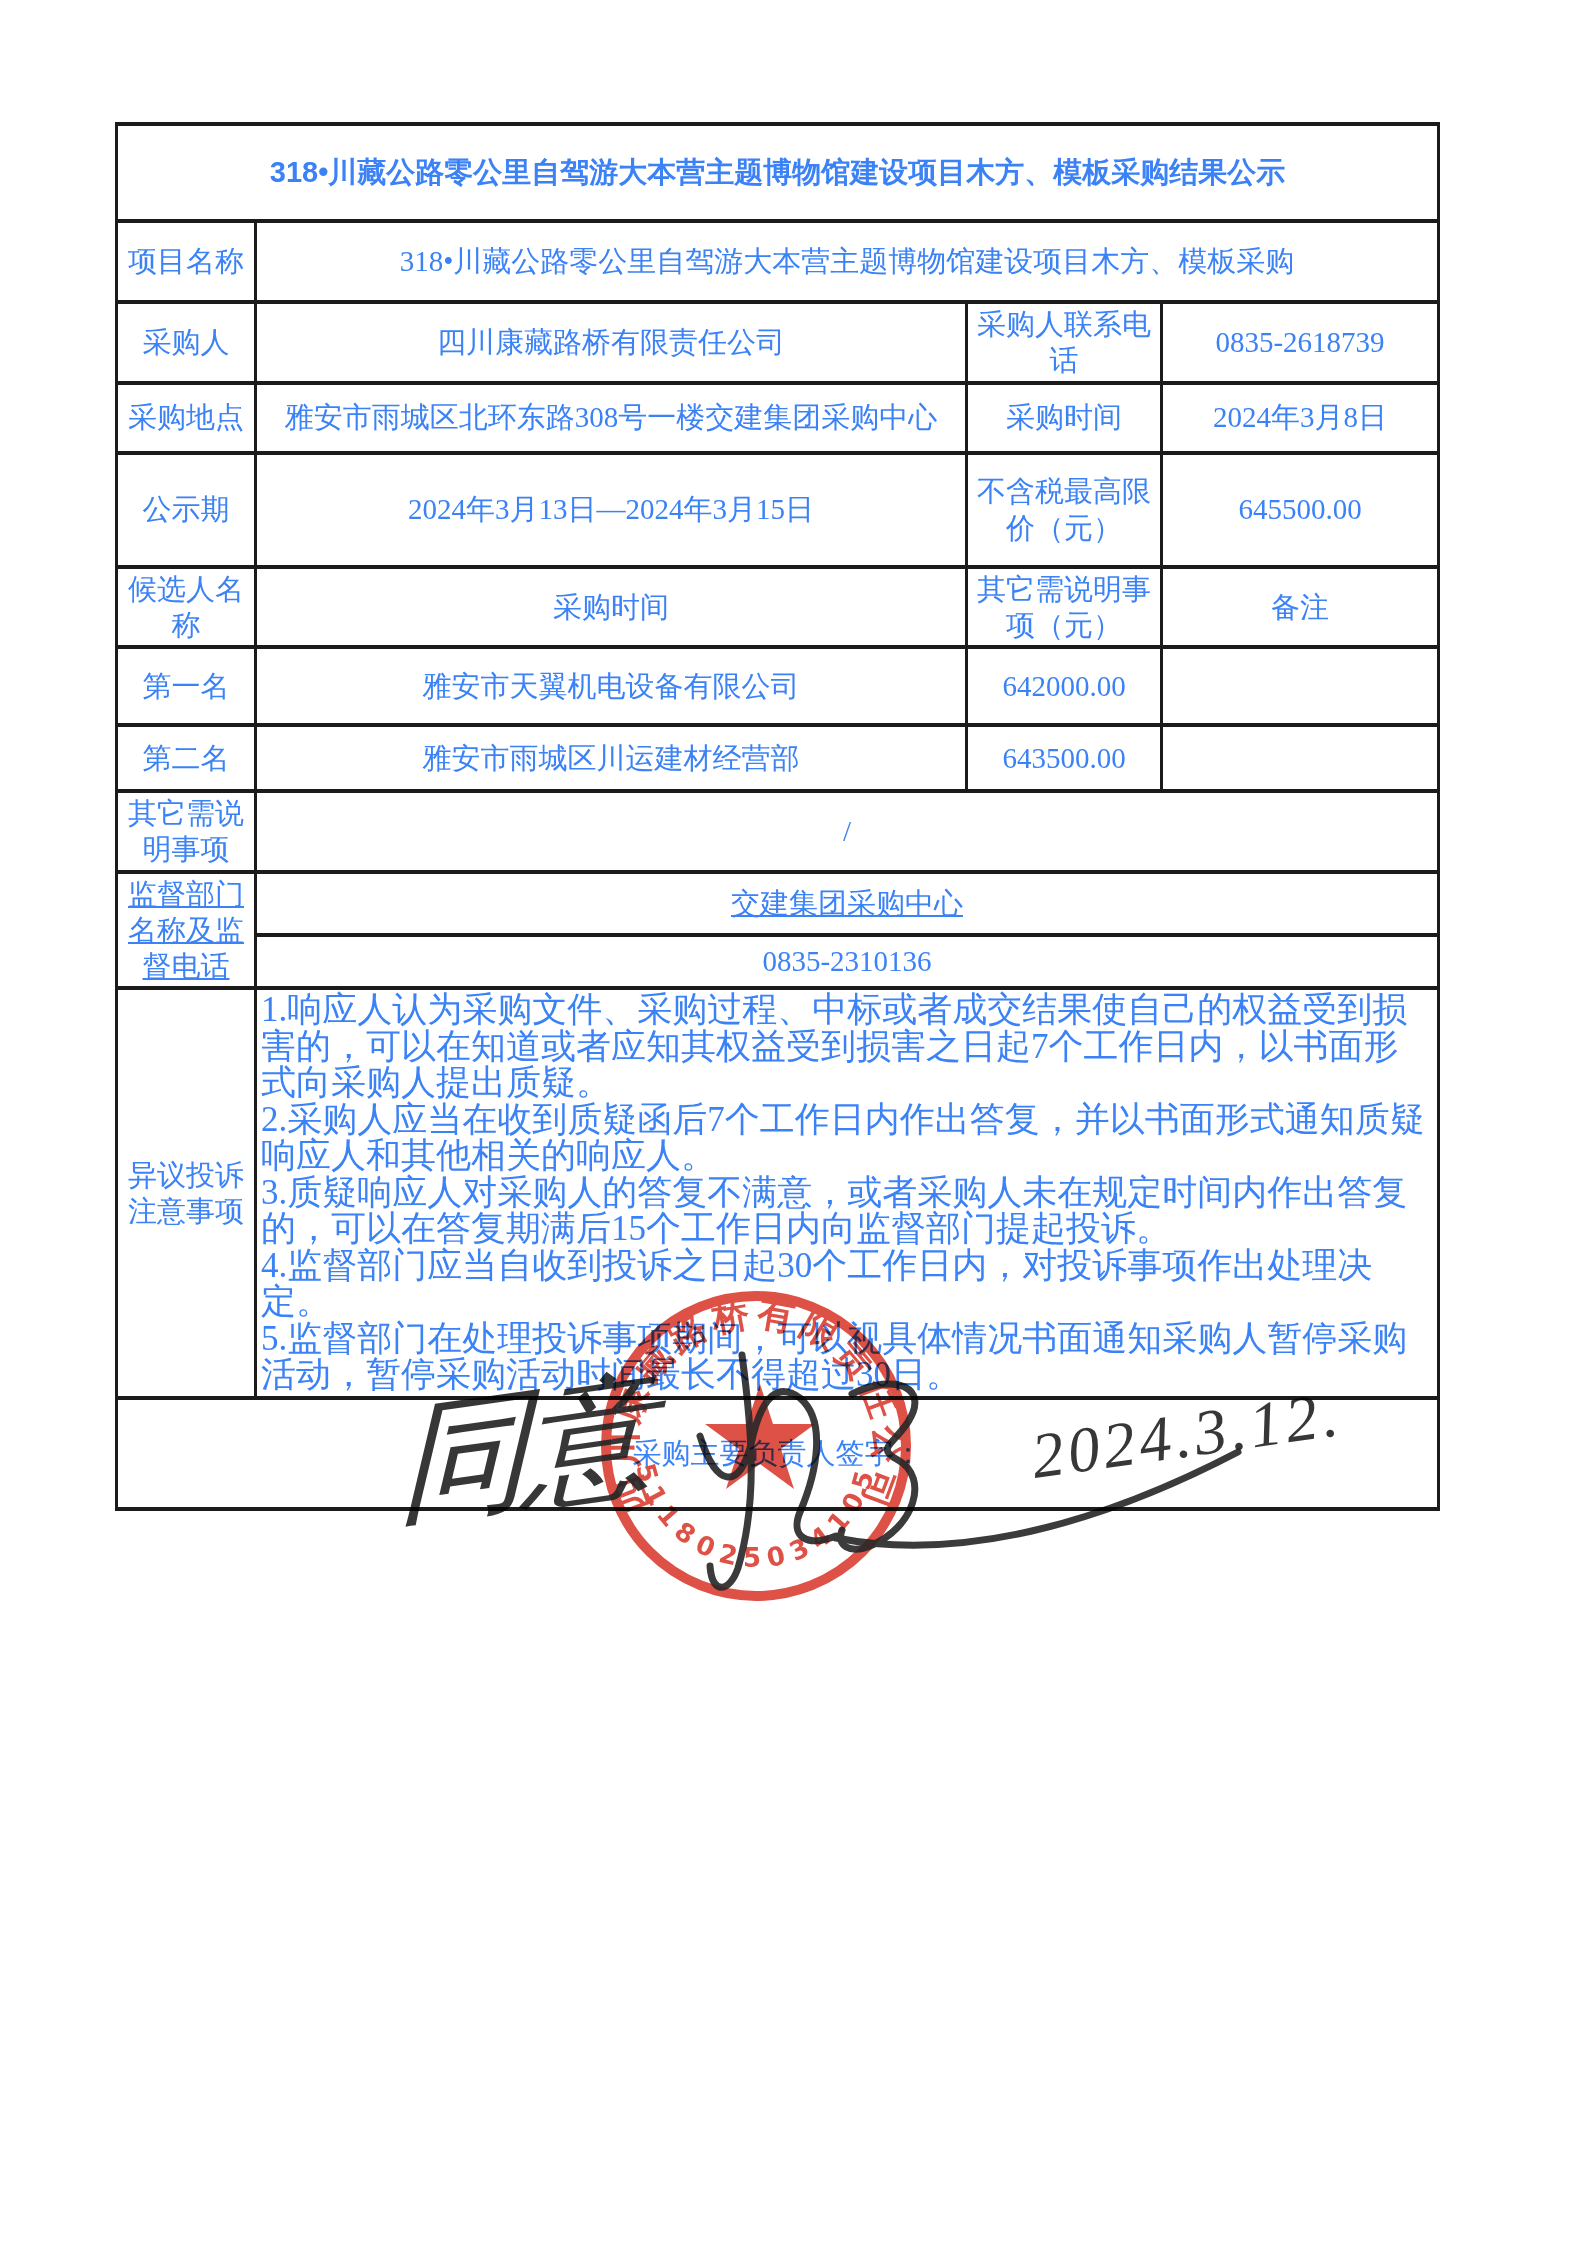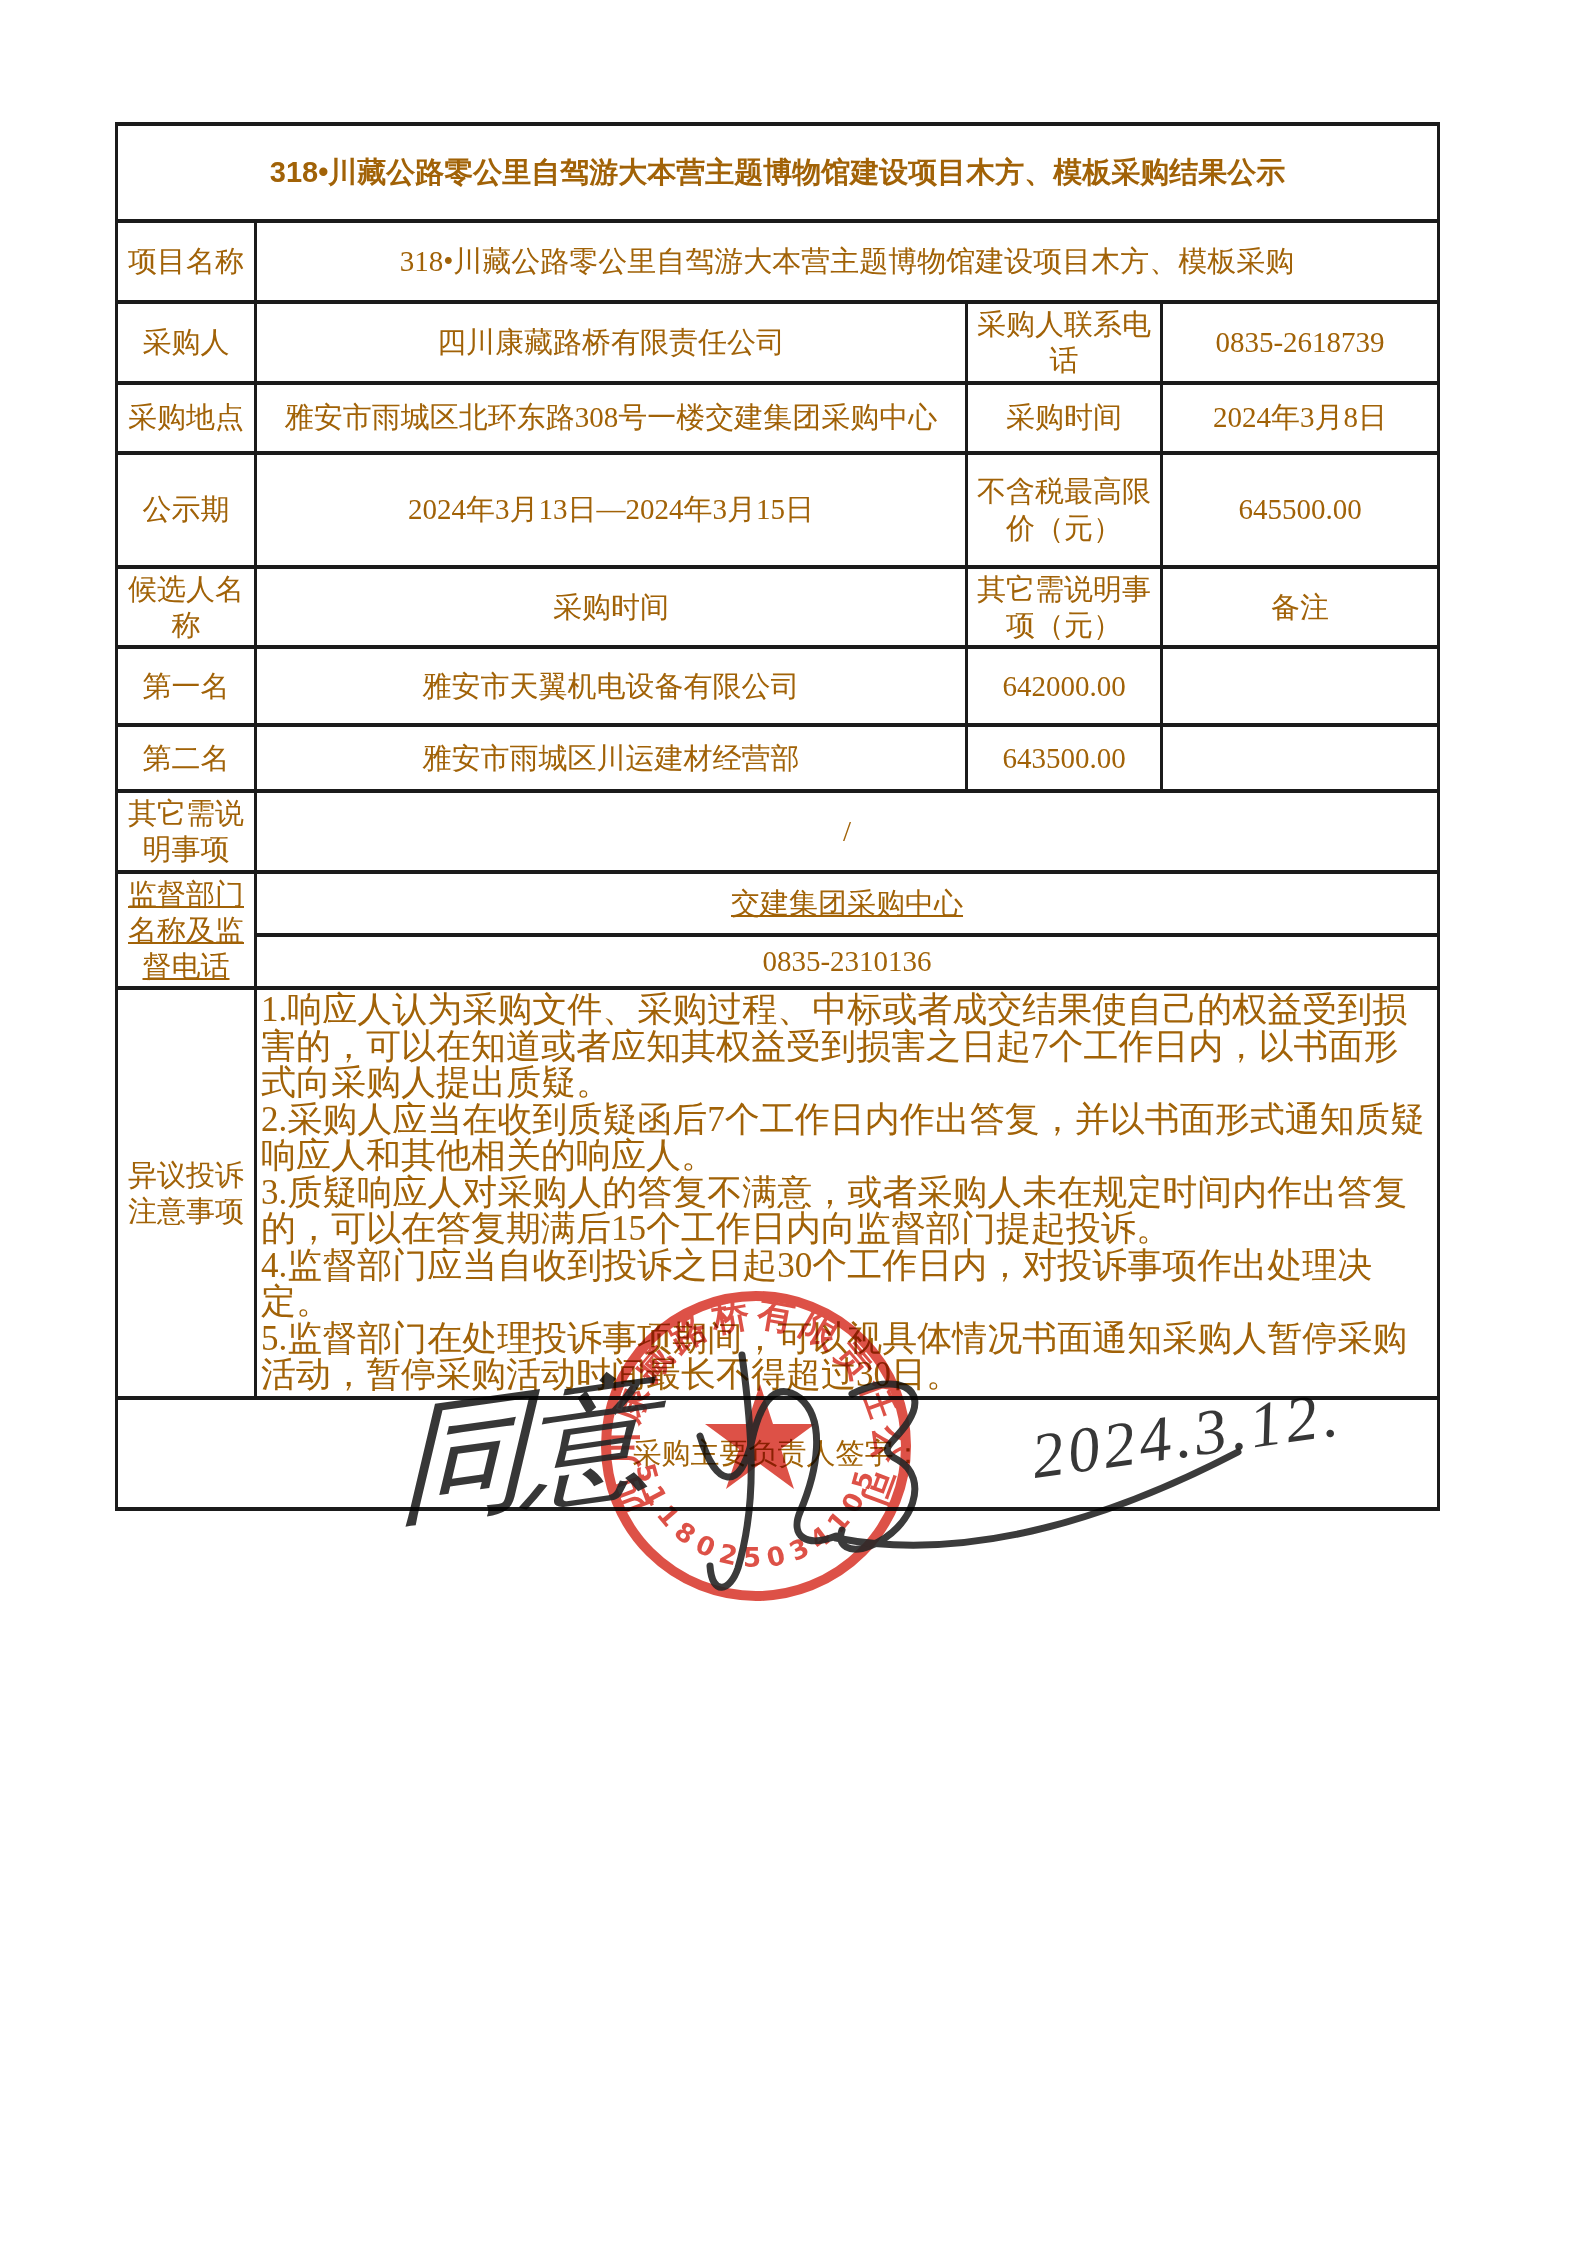--- a/index.html
+++ b/index.html
@@ -1,21 +1,21 @@
 <!DOCTYPE html>
 <html><head>
 <meta charset="utf-8">
 <style>
   html,body{margin:0;padding:0;background:#e8e8e8;}
   .page{
     position:relative;
     width:1587px;height:2245px;
     background:#ffffff;
     font-family:"Liberation Serif","DejaVu Serif",serif;
-    color:#a16207;
+    color:#3b82f6;
     overflow:hidden;
   }
   table.doc{
     position:absolute;left:115px;top:122px;
     width:1322px;
     border-collapse:collapse;
     table-layout:fixed;
     background:#fff;
   }
   table.doc td{

